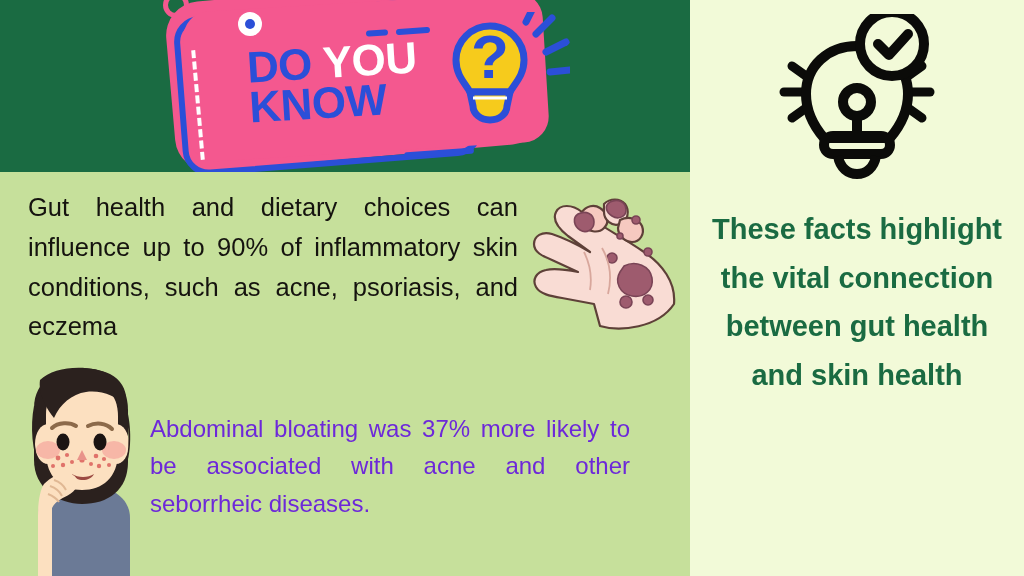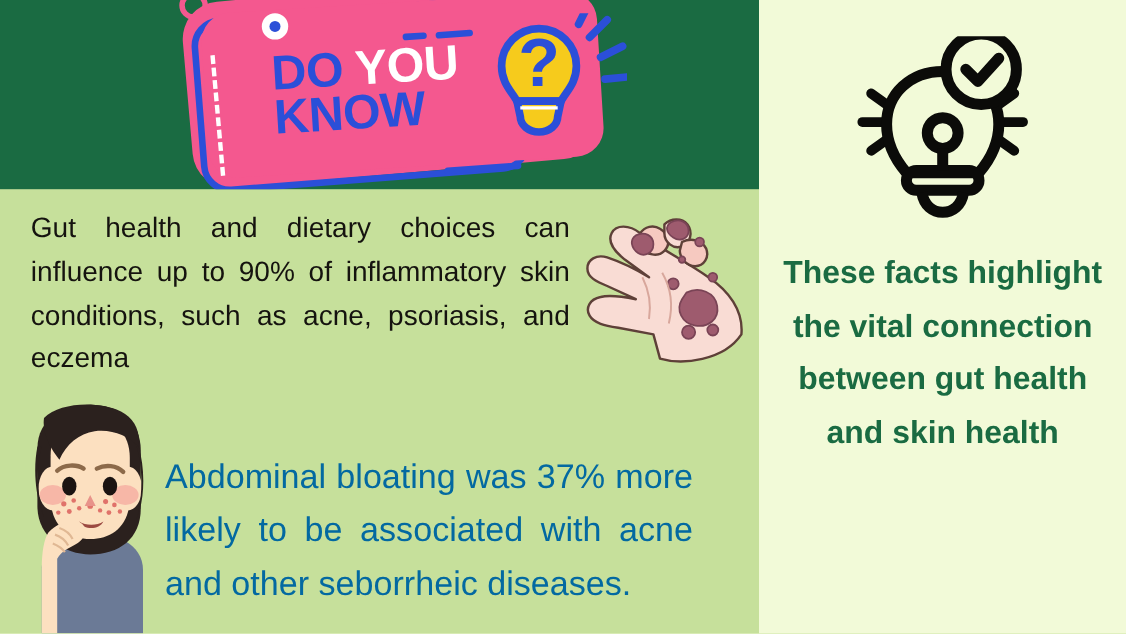--- a/index.html
+++ b/index.html
@@ -90,32 +90,31 @@
   }
   #hand-illustration {
     position:absolute; left:524px; top:186px; width:166px; height:148px;
   }
 
   
   #fact-two {
     position:absolute; left:150px; top:410px; width:480px;
   }
   #fact-two p {
-    font-size:31px; color:#0369a1; line-height:1.56;
+    font-size:24px; color:#6d28d9; line-height:1.56;
     text-align:justify; text-justify:inter-word;
   }
   #face-illustration {
     position:absolute; left:18px; top:366px; width:126px; height:210px;
   }
 
   
   #right-column {
     position:absolute; left:690px; top:0; width:334px; height:464px;
     background:#F2FAD8;
-    margin-top:19px;
   }
   #bulb-check-icon {
     position:absolute; left:72px; top:14px; width:190px; height:168px;
   }
   #conclusion {
     position:absolute; left:10px; top:205px; width:314px;
     text-align:center;
   }
   #conclusion p {
     font-size:29px; font-weight:bold; color:#1A6B42; line-height:1.68;

